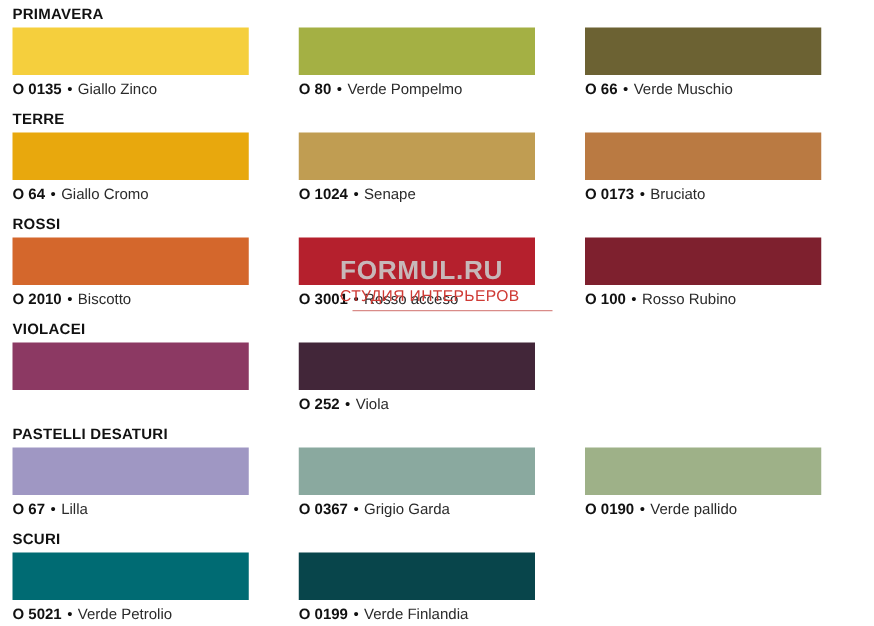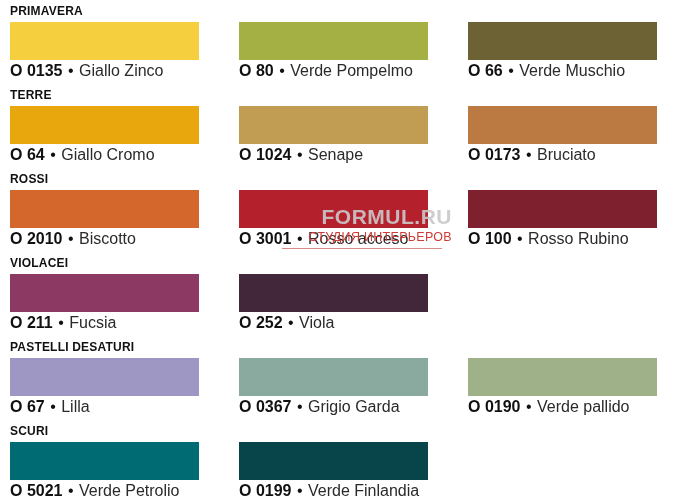--- a/index.html
+++ b/index.html
@@ -46,21 +46,21 @@
   }
   .swatch-cell:last-child {
     margin-right: 12px;
   }
   .swatch-chip {
     width: 189px;
     height: 38px;
     display: block;
   }
   .swatch-label {
-    font-size: 16px;
+    font-size: 12px;
     color: #1a1a1a;
     line-height: 12px;
     padding-top: 5px;
     white-space: nowrap;
   }
   .swatch-code {
     font-weight: bold;
     color: #111111;
   }
   .swatch-sep {
@@ -74,21 +74,21 @@
     height: 9px;
   }
 
   
   #watermark {
     position: absolute;
     left: 272px;
     top: 206px;
     width: 180px;
     pointer-events: none;
-    text-align: right;
+    text-align: left;
     z-index: 5;
   }
   .wm-main {
     font-size: 21px;
     font-weight: bold;
     color: #c9c9c9;
     letter-spacing: 0.5px;
     line-height: 22px;
     opacity: 0.9;
   }
@@ -163,21 +163,20 @@
           <div class="swatch-label"><span class="swatch-code">O 100</span> <span class="swatch-sep">•</span> <span class="swatch-name">Rosso Rubino</span></div>
         </div>
       </div>
     </div>
     <div class="group-spacer"></div>
     <div class="group">
       <div class="group-title">VIOLACEI</div>
       <div class="swatch-row">
         <div class="swatch-cell">
           <div class="swatch-chip" style="background: rgb(140, 57, 99);"></div>
-          <div class="swatch-label"><span class="swatch-code">O 211</span> <span class="swatch-sep">•</span> <span class="swatch-name">Fucsia</span></div>
         </div>
         <div class="swatch-cell">
           <div class="swatch-chip" style="background: rgb(66, 38, 57);"></div>
           <div class="swatch-label"><span class="swatch-code">O 252</span> <span class="swatch-sep">•</span> <span class="swatch-name">Viola</span></div>
         </div>
       </div>
     </div>
     <div class="group-spacer"></div>
     <div class="group">
       <div class="group-title">PASTELLI DESATURI</div>

